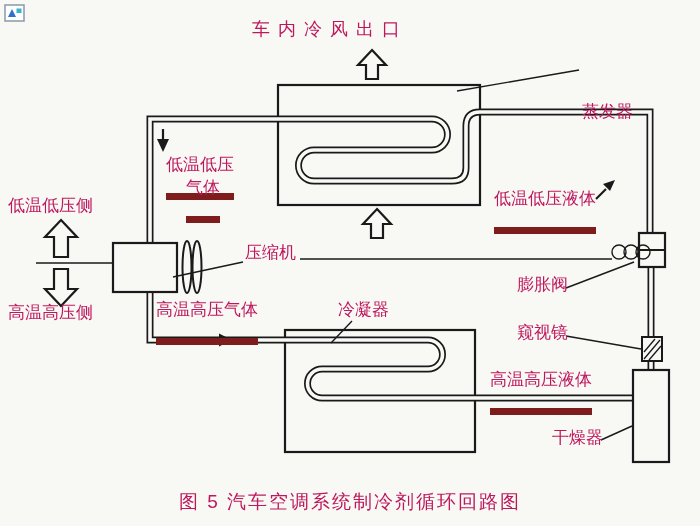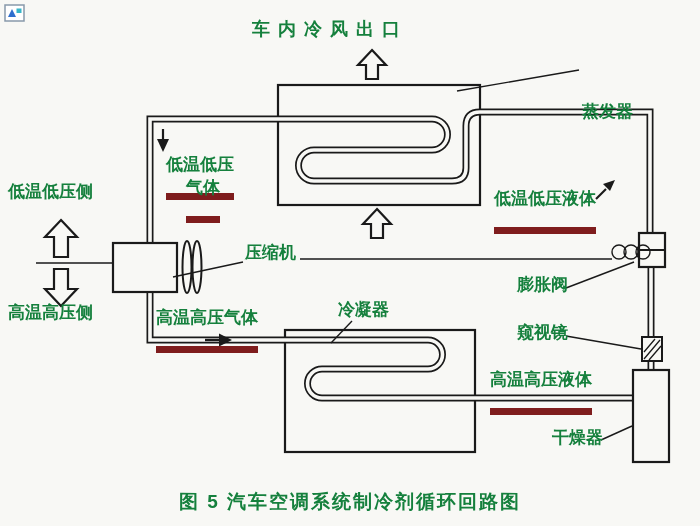--- a/index.html
+++ b/index.html
@@ -6,22 +6,22 @@
   #page{
     position:relative;
     width:700px;height:526px;
     background:#f8f8f5;
     overflow:hidden;
     font-family:"Liberation Sans","DejaVu Sans",sans-serif;
   }
   #art{position:absolute;left:0;top:0;}
   .lbl{
     position:absolute;
-    font-weight:700;
-    color:#15803d;
+    font-weight:400;
+    color:#be185d;
     white-space:nowrap;
     line-height:1.05;
     font-size:17px;
   }
   .u{border-bottom:7px solid #7f1d1d;padding-bottom:19px;}
   .caption{
     left:0;right:0;text-align:center;
     top:492px;font-size:19px;letter-spacing:2px;
   }
   #corner-icon{position:absolute;left:4px;top:4px;width:22px;height:20px;}
@@ -98,26 +98,26 @@
     </g>
   </svg>
 
   <div class="lbl" style="left:252px;top:20px;font-size:18px;letter-spacing:8px;">车内冷风出口</div>
 
   <div class="lbl" style="left:582px;top:56px;margin-top:47px;">蒸发器</div>
 
   <div class="lbl u" style="left:166px;top:156px;">低温低压</div>
   <div class="lbl u" style="left:186px;top:179px;">气体</div>
 
-  <div class="lbl" style="left:8px;top:183px;">低温低压侧</div>
+  <div class="lbl" style="left:8px;top:197px;">低温低压侧</div>
   <div class="lbl" style="left:8px;top:304px;">高温高压侧</div>
 
   <div class="lbl" style="left:245px;top:244px;">压缩机</div>
 
-  <div class="lbl u" style="left:156px;top:301px;margin-top:8px;">高温高压气体</div>
+  <div class="lbl u" style="left:156px;top:301px;">高温高压气体</div>
 
   <div class="lbl" style="left:338px;top:301px;">冷凝器</div>
 
   <div class="lbl u" style="left:494px;top:190px;">低温低压液体</div>
 
   <div class="lbl" style="left:517px;top:276px;">膨胀阀</div>
 
   <div class="lbl" style="left:517px;top:324px;">窥视镜</div>
 
   <div class="lbl u" style="left:490px;top:371px;">高温高压液体</div>

